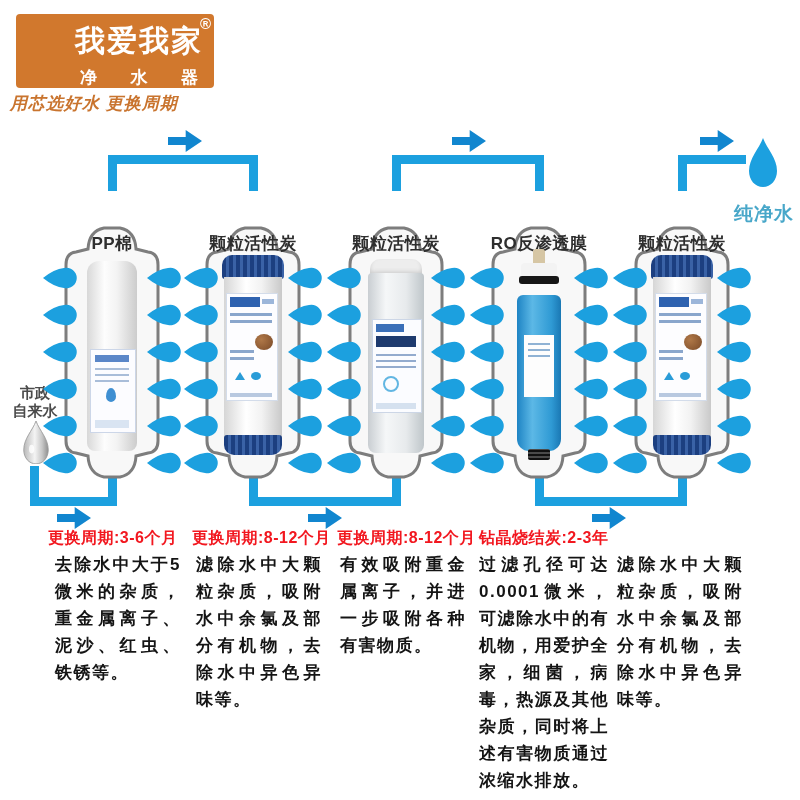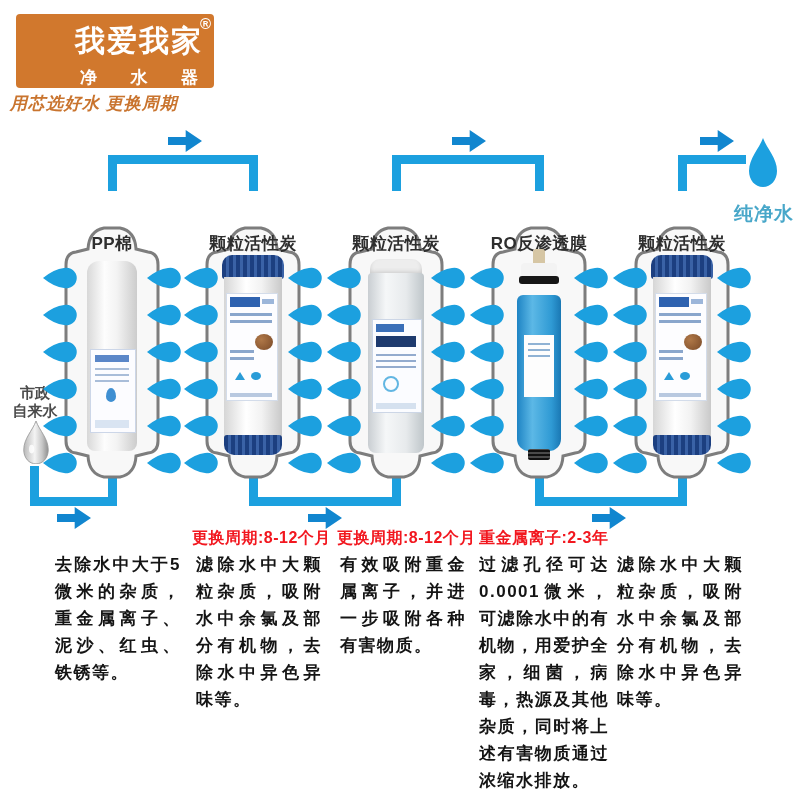--- a/index.html
+++ b/index.html
@@ -471,23 +471,24 @@
         </svg>
         <svg class="drop" viewBox="0 0 38 26" aria-hidden="true">
           <path d="M2 13 Q13 4 23 3 A10.3 10.3 0 1 1 23 23 Q13 22 2 13 Z"></path>
         </svg>
         <svg class="drop" viewBox="0 0 38 26" aria-hidden="true">
           <path d="M2 13 Q13 4 23 3 A10.3 10.3 0 1 1 23 23 Q13 22 2 13 Z"></path>
         </svg>
       </div>
   </div>
 
+  <div class="cycle" style="left:48px">更换周期:3-6个月</div>
   <div class="cycle" style="left:192px">更换周期:8-12个月</div>
   <div class="cycle" style="left:337px">更换周期:8-12个月</div>
-  <div class="cycle" style="left:479px">重金属离子:2-3年</div>
+  <div class="cycle" style="left:479px">钻晶烧结炭:2-3年</div>
 
   <div class="desc" style="left:55px">去除水中大于5微米的杂质，重金属离子、泥沙、红虫、铁锈等。</div>
   <div class="desc" style="left:196px">滤除水中大颗粒杂质，吸附水中余氯及部分有机物，去除水中异色异味等。</div>
   <div class="desc" style="left:340px">有效吸附重金属离子，并进一步吸附各种有害物质。</div>
   <div class="desc" style="left:479px;width:130px">过滤孔径可达0.0001微米，可滤除水中的有机物，用爱护全家，细菌，病毒，热源及其他杂质，同时将上述有害物质通过浓缩水排放。</div>
   <div class="desc" style="left:617px">滤除水中大颗粒杂质，吸附水中余氯及部分有机物，去除水中异色异味等。</div>
 
 </div>
 
 </body></html>

